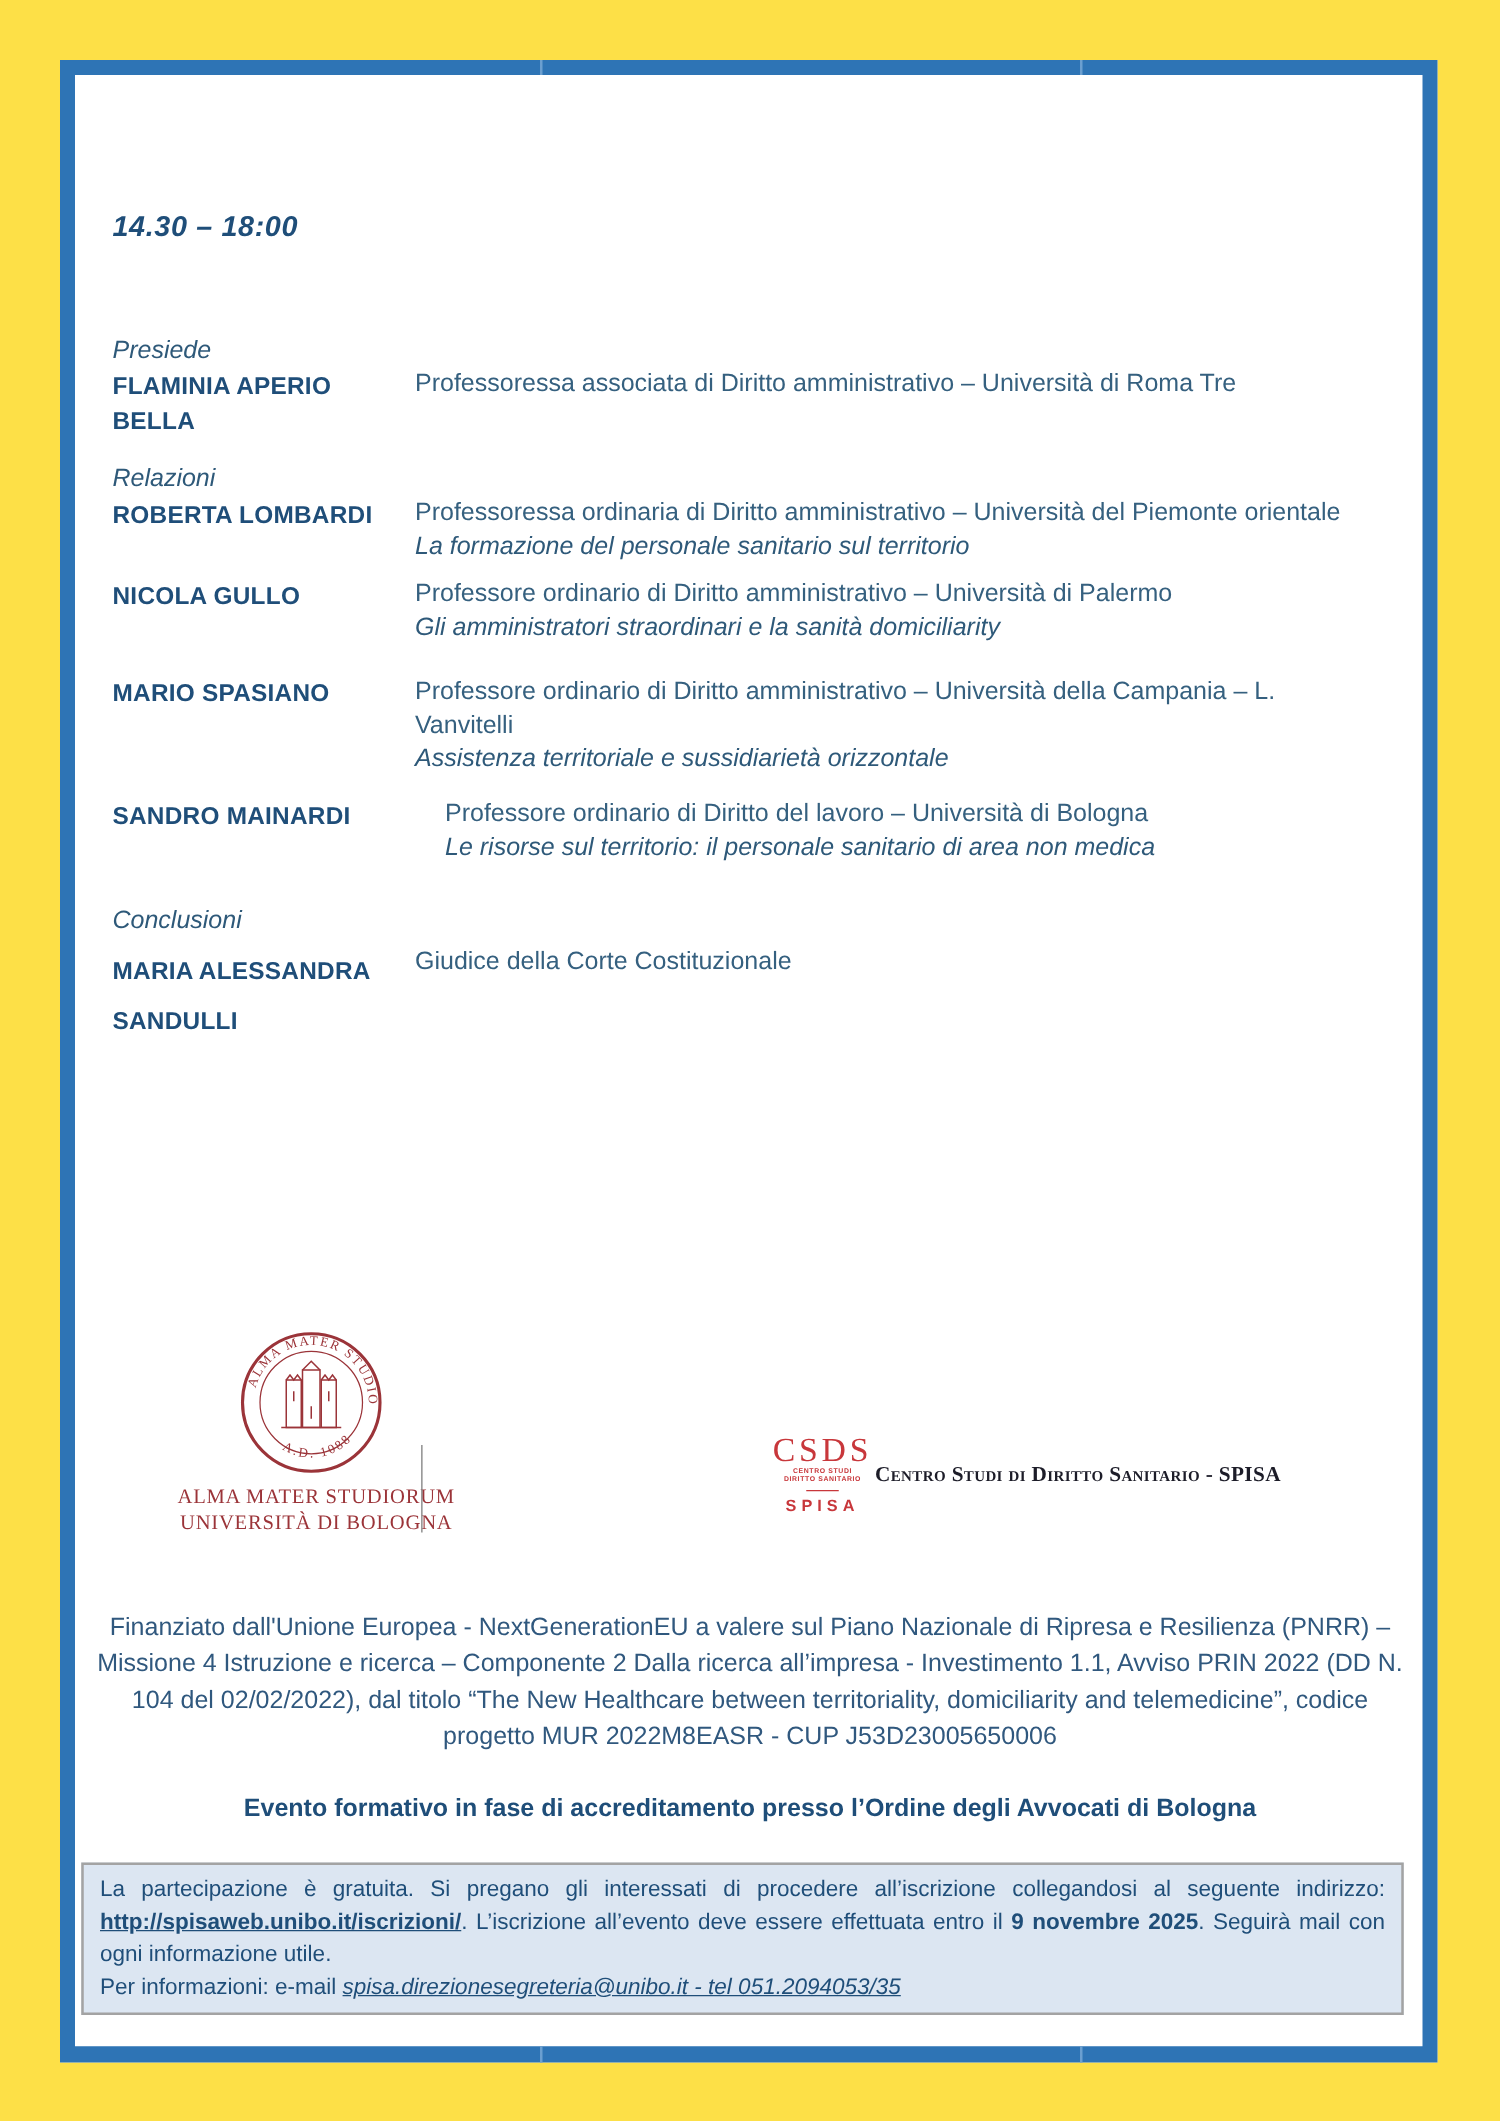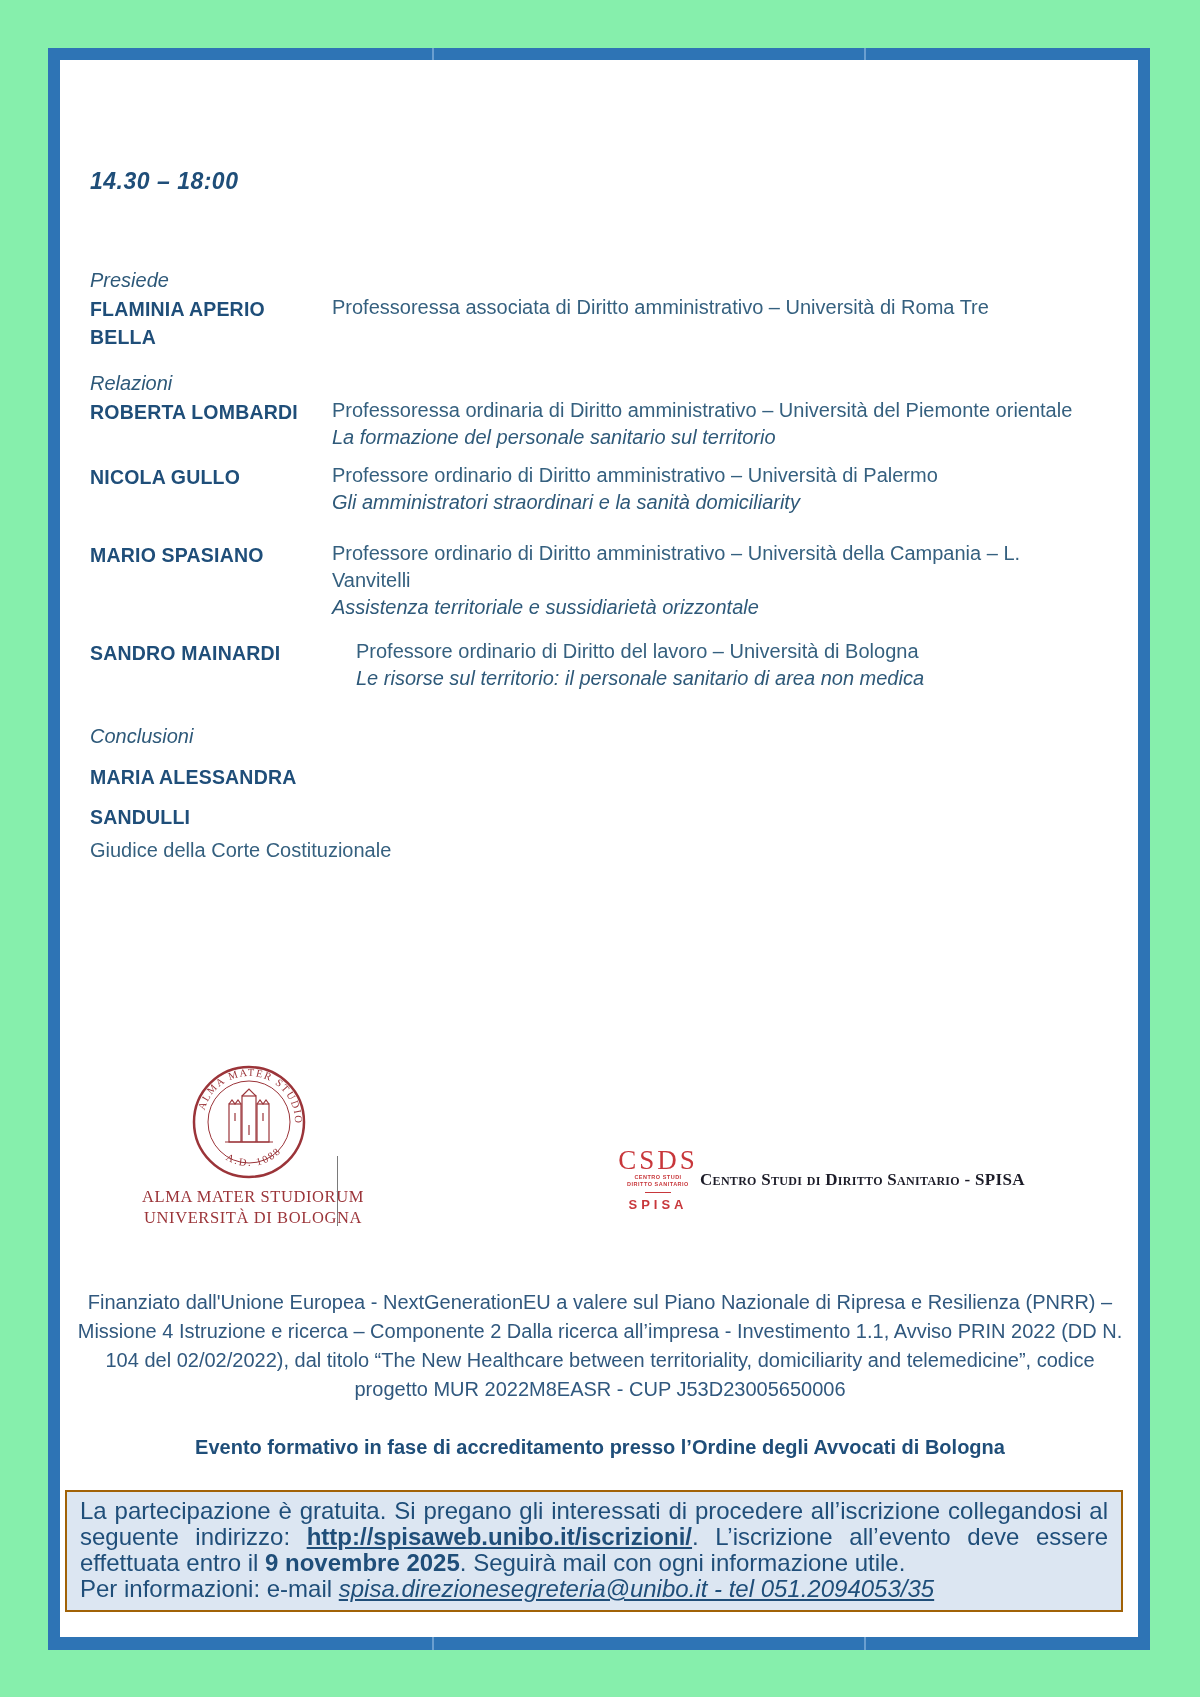--- a/index.html
+++ b/index.html
@@ -1,16 +1,16 @@
 <!DOCTYPE html>
 <html><head>
 <meta charset="utf-8">
 <style>
   html,body{margin:0;padding:0;background:#ffffff;}
-  .page{position:relative;width:1200px;height:1697px;background:#86efac;
+  .page{position:relative;width:1200px;height:1697px;background:#fde047;
         font-family:"Liberation Sans",sans-serif;overflow:hidden;}
   .frame{position:absolute;left:48px;top:48px;width:1102px;height:1602px;
          border:12px solid #2E74B5;border-bottom-width:13px;box-sizing:border-box;background:#ffffff;}
   .seam{position:absolute;width:2px;background:#6b9fd0;}
   .seam.top{top:48px;height:12px;}
   .seam.bottom{top:1637px;height:13px;}
 
   .time{position:absolute;left:90px;top:168px;font-size:23px;font-weight:bold;
         font-style:italic;color:#1F4E79;letter-spacing:.5px;}
 
@@ -40,22 +40,22 @@
   .center-text{position:absolute;left:700px;top:1170px;width:400px;
                font-family:"Liberation Serif",serif;font-variant:small-caps;font-weight:bold;
                color:#1c1c28;font-size:17px;letter-spacing:.3px;}
 
   .funding{position:absolute;left:70px;top:1288px;width:1060px;text-align:center;
            font-size:20px;line-height:29px;color:#30587E;}
   .accreditation{position:absolute;left:70px;top:1436px;width:1060px;text-align:center;
                  font-size:20px;font-weight:bold;color:#1F4E79;}
 
   .reg-box{position:absolute;left:65px;top:1490px;width:1058px;box-sizing:border-box;
-           background:#DCE6F2;border:2px solid #a16207;padding:6px 13px 8px;
-           font-size:24px;line-height:26px;color:#1F4E79;}
+           background:#DCE6F2;border:2px solid #a3a3a3;padding:6px 13px 8px;
+           font-size:18px;line-height:26px;color:#1F4E79;}
   .reg-box p{margin:0;}
   .reg-box .justified{text-align:justify;}
   .bold{font-weight:bold;}
   .link{font-weight:bold;text-decoration:underline;color:#1F4E79;}
   .email{font-style:italic;text-decoration:underline;}
 </style>
 </head>
 <body>
 
 <div class="page">
@@ -108,21 +108,21 @@
     <div class="row" style="margin-top:17px;gap:24px;">
       <div class="name">SANDRO MAINARDI</div>
       <div class="desc">
         <div class="role">Professore ordinario di Diritto del lavoro – Università di Bologna</div>
         <div class="topic">Le risorse sul territorio: il personale sanitario di area non medica</div>
       </div>
     </div>
 
     <div class="sec-label" style="margin-top:30px;">Conclusioni</div>
 
-    <div class="row" style="margin-top:6px;flex-direction:column;">
+    <div class="row" style="margin-top:6px;">
       <div class="name tall">MARIA ALESSANDRA SANDULLI</div>
       <div class="desc">
         <div class="role">Giudice della Corte Costituzionale</div>
       </div>
     </div>
 
   </div>
 
   <div class="logo-seal">
     <svg width="116" height="118" viewBox="0 0 116 118">

